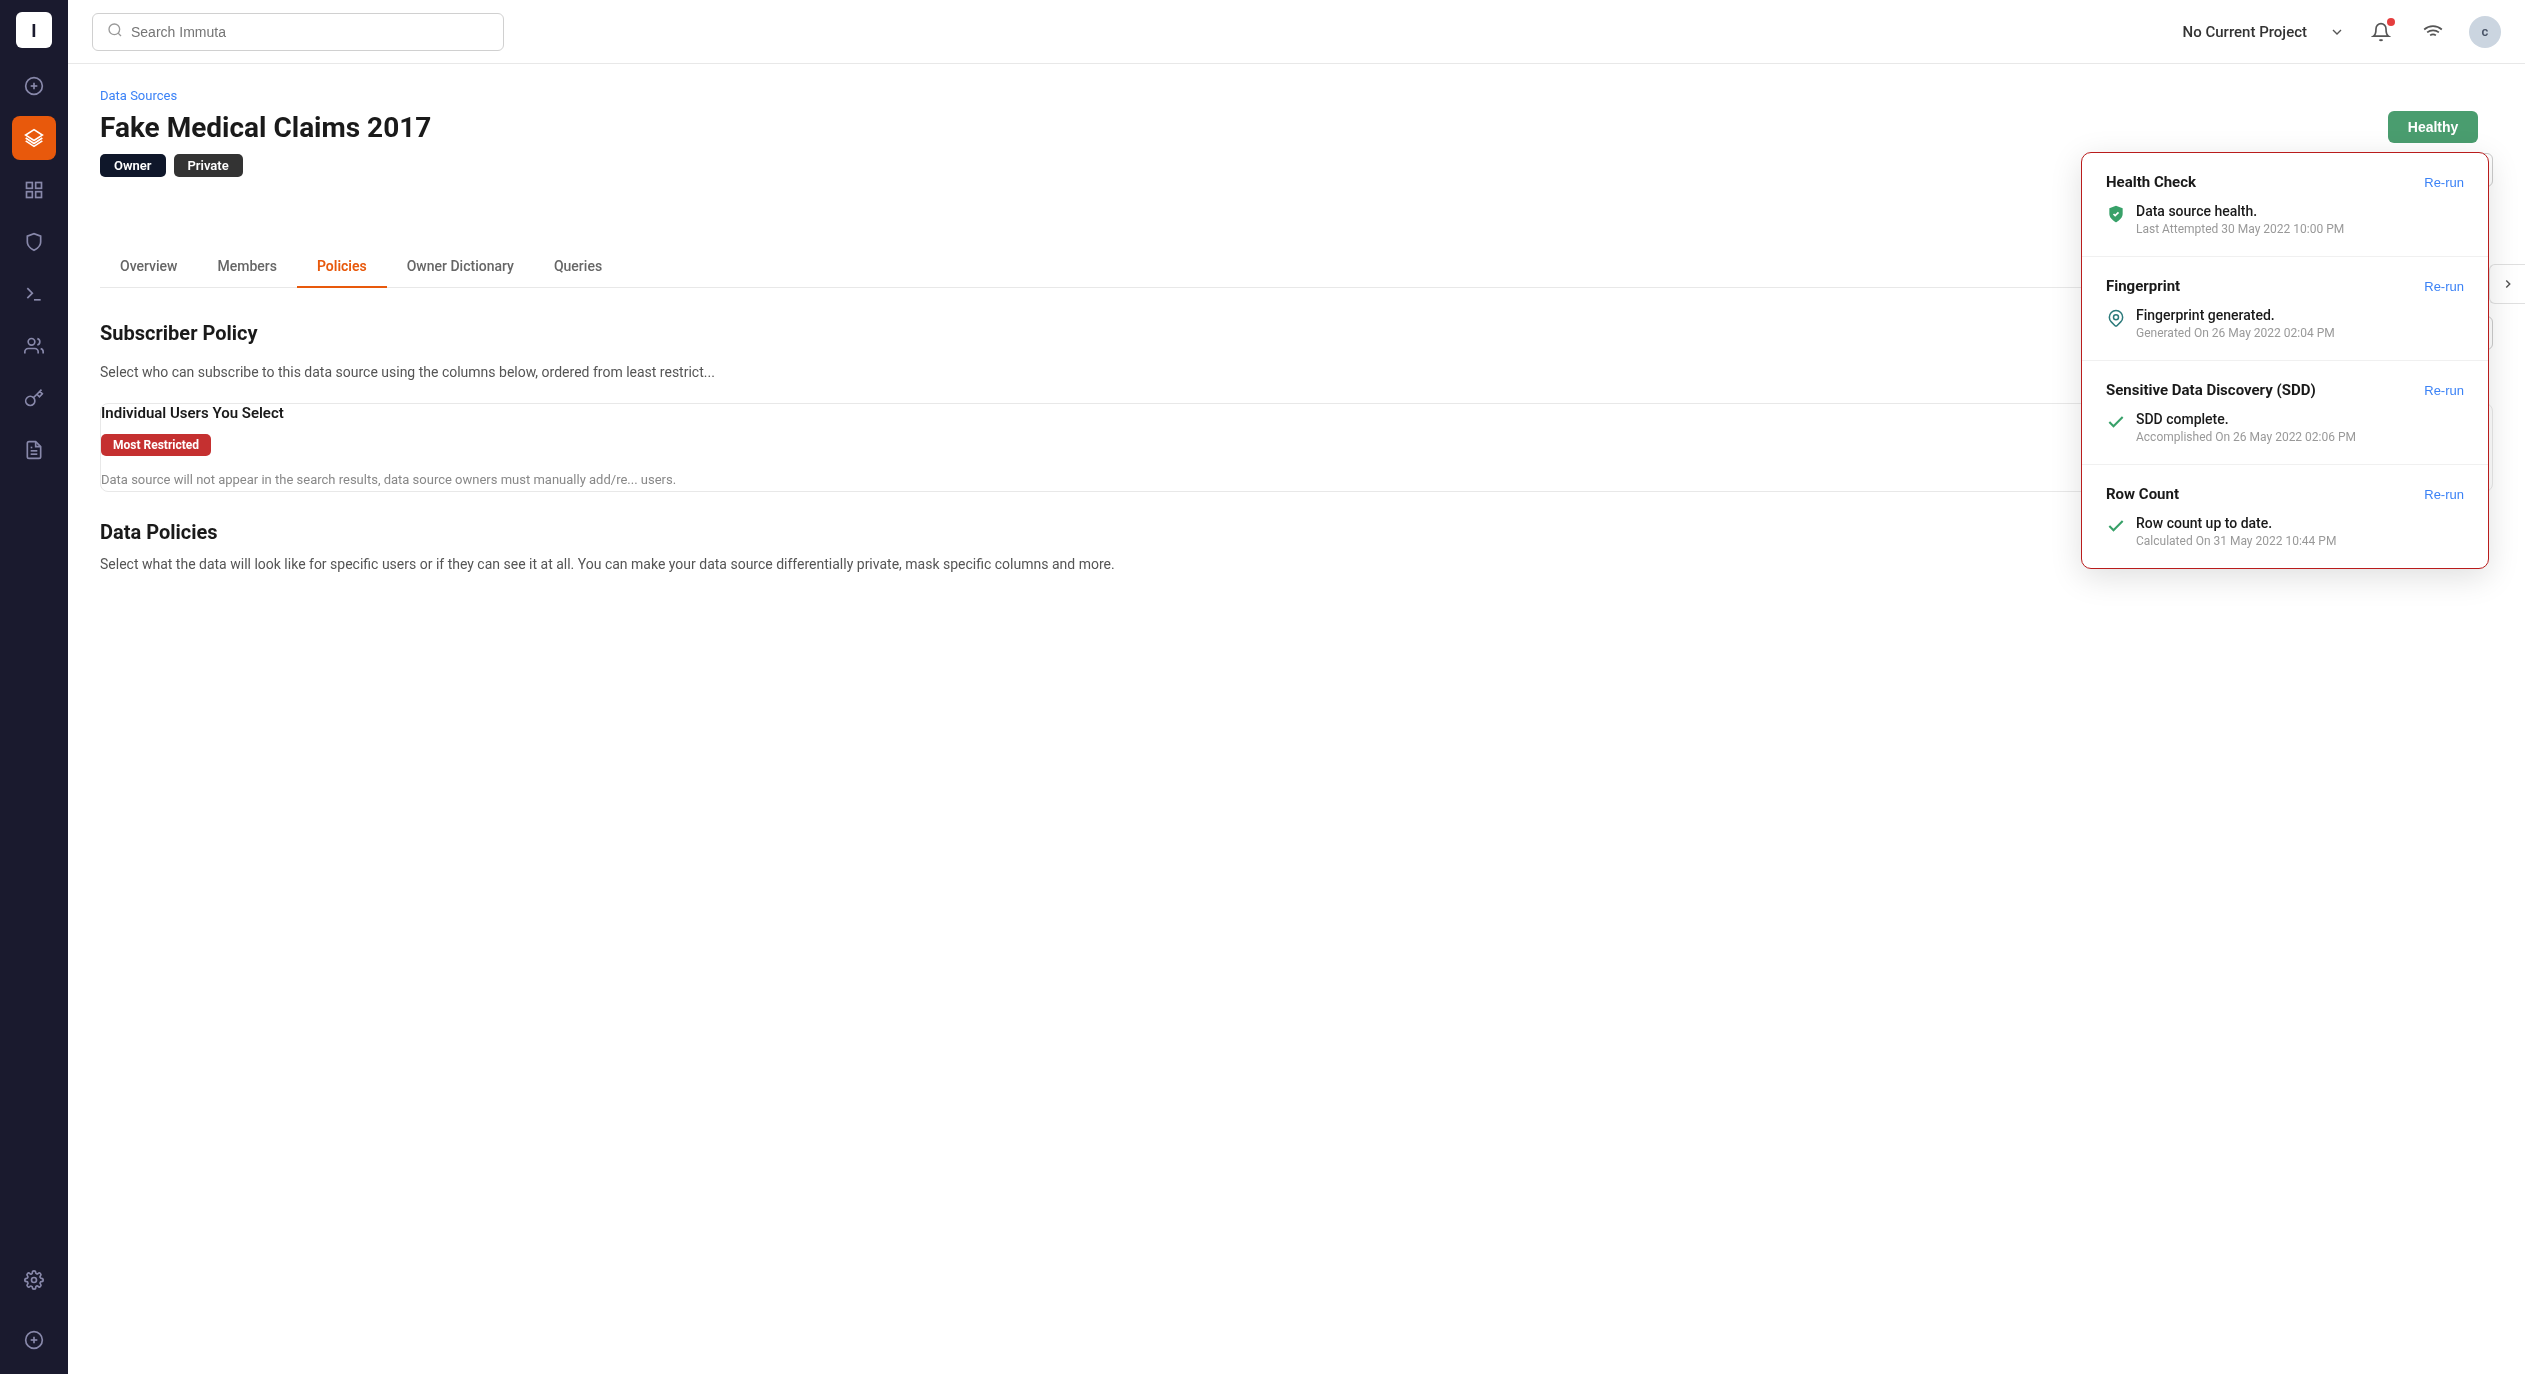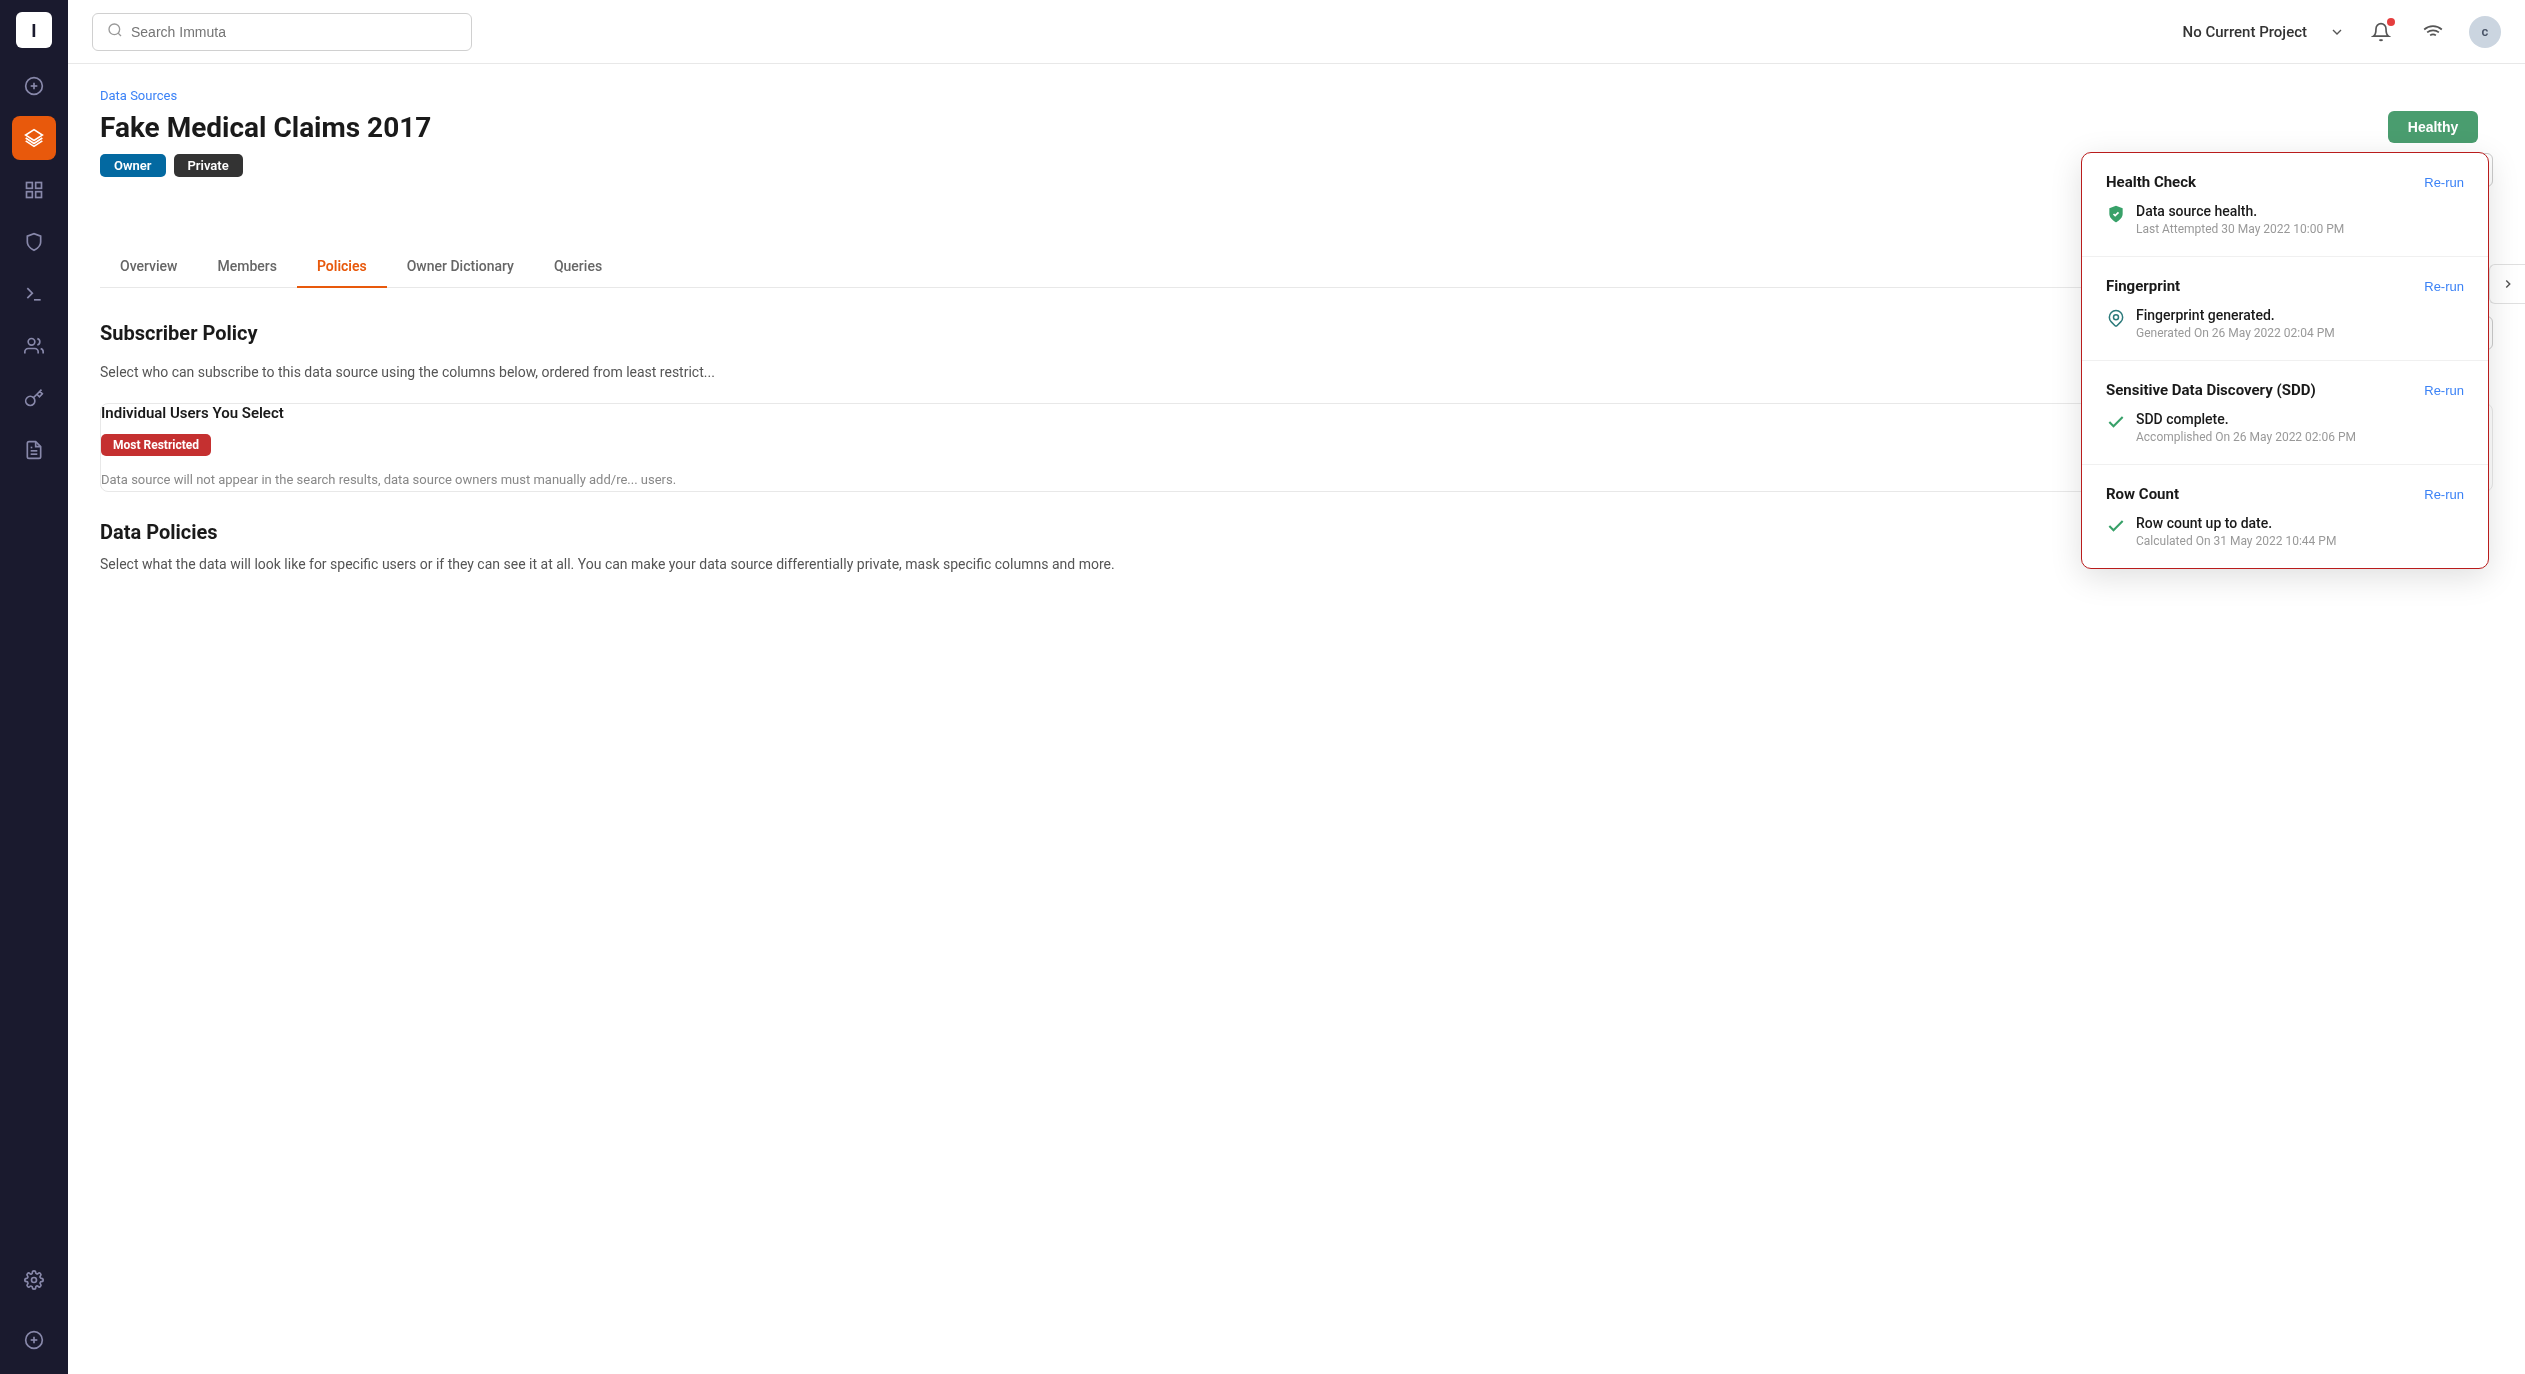--- a/index.html
+++ b/index.html
@@ -58,21 +58,21 @@
       flex-shrink: 0;
     }
     .search-box {
       display: flex;
       align-items: center;
       gap: 8px;
       background: white;
       border: 1px solid #d0d0d0;
       border-radius: 6px;
       padding: 8px 14px;
-      width: 380px;
+      width: 412px;
     }
     .search-box input {
       border: none; outline: none;
       font-size: 14px; color: #333;
       width: 100%;
     }
     .search-icon-svg { color: #999; font-size: 16px; }
     .topbar-right {
       margin-left: auto;
       display: flex;
@@ -129,21 +129,21 @@
       font-size: 28px; font-weight: 700; color: #1a1a1a;
       margin-bottom: 10px;
     }
     .badge-row { display: flex; gap: 8px; }
     .badge {
       padding: 4px 14px;
       border-radius: 5px;
       font-size: 13px; font-weight: 600;
       cursor: pointer;
     }
-    .badge-owner { background: #0369a1; color: white; }
+    .badge-owner { background: #0f172a; color: white; }
     .badge-private { background: #333; color: white; }
     .header-actions { display: flex; gap: 10px; align-items: center; flex-direction: column; }
     .btn-healthy {
       background: #4a9d6f;
       color: white;
       border: none;
       border-radius: 6px;
       padding: 8px 20px;
       font-size: 14px; font-weight: 600;
       cursor: pointer;

